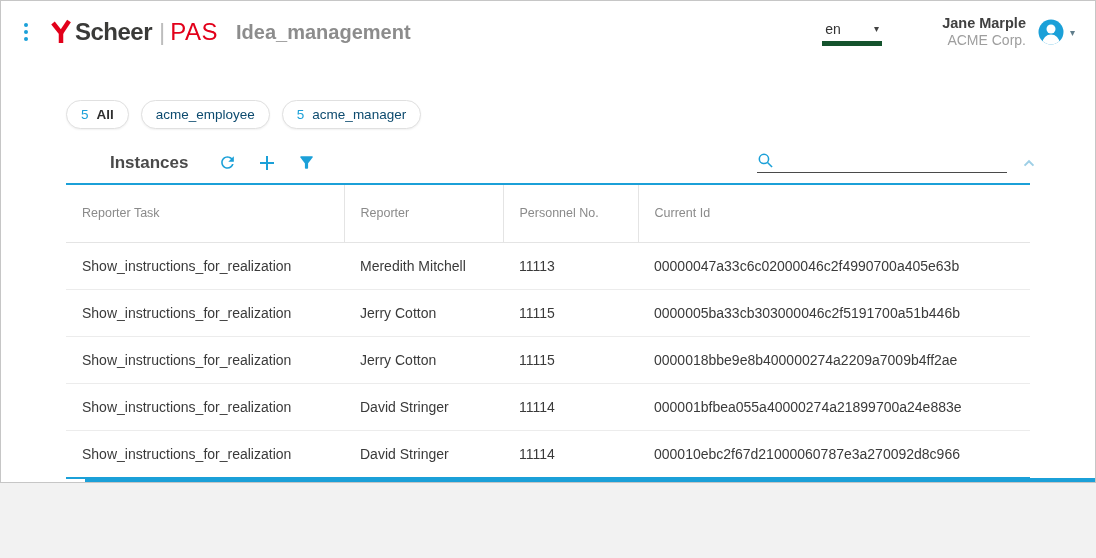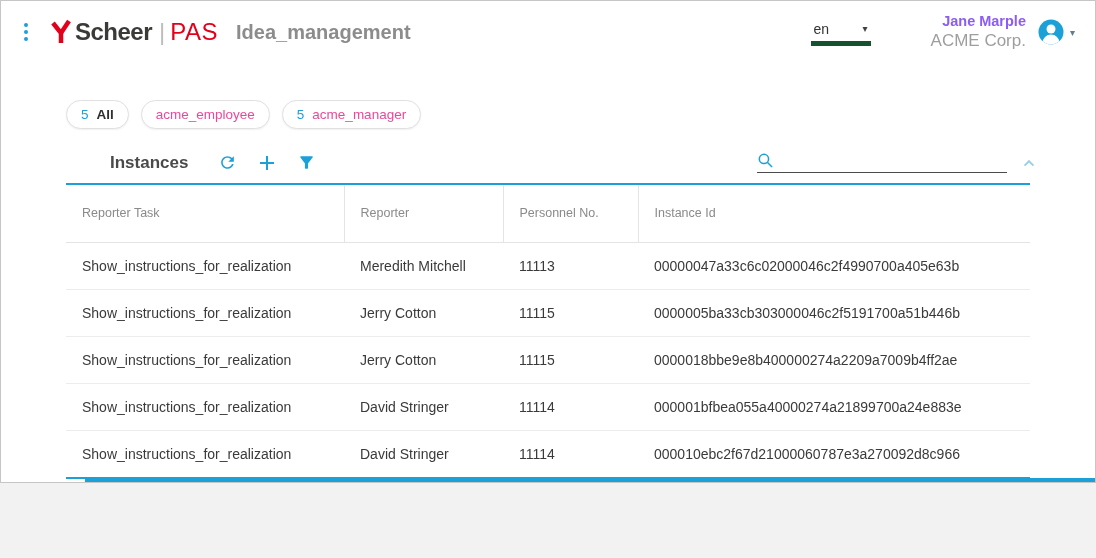--- a/index.html
+++ b/index.html
@@ -22,33 +22,33 @@
   .brand-name { font-size:24px; font-weight:bold; color:#3a3a38; letter-spacing:-0.5px; }
   .brand-sep { color:#bdbdbd; font-size:24px; font-weight:300; margin:0 5px 0 7px; }
   .brand-product { font-size:24px; color:#e2001a; letter-spacing:0.5px; }
   .app-title { font-size:20px; color:#8c8c8c; margin-left:18px;font-weight:bold; }
   .spacer { flex:1; }
   .lang { width:60px; border-bottom:5px solid #14532d; display:flex; justify-content:space-between;
           align-items:center; padding:2px 3px 4px 3px; font-size:14px; color:#333;
           margin-right:60px; cursor:pointer; }
   .lang .caret { font-size:10px; color:#424242; }
   .user-block { text-align:right; margin-right:10px; line-height:1.25; }
-  .user-name { font-size:14.5px; font-weight:bold; color:#8b5cf6; }
-  .user-org { font-size:17px; color:#9e9e9e; }
+  .user-name { font-size:14.5px; font-weight:bold; color:#404040; }
+  .user-org { font-size:14px; color:#9e9e9e; }
   .avatar { cursor:pointer; display:block; }
   .user-caret { font-size:10px; color:#607d8b; margin-left:4px; cursor:pointer; }
 
   
   .chips { display:flex; gap:12px; padding:37px 0 0 65px; }
   .chip { display:inline-flex; align-items:center; gap:8px; height:29px; padding:0 14px;
           border:1px solid #e0e0e0; border-radius:15px; background:#fff; font-size:13.5px;
           cursor:pointer; box-shadow:0 1px 2px rgba(0,0,0,0.06); }
   .chip-count { color:#1ba0d8; }
   .chip-count:empty { display:none; }
-  .chip-label { color:#ec4899; }
+  .chip-label { color:#0c4a6e; }
   .chip-label.bold { font-weight:bold; color:#2e2e2e; }
 
   
   .instances-bar { display:flex; align-items:center; justify-content:space-between; padding:23px 58px 0 65px; }
   .ib-left { display:flex; align-items:center; }
   .section-title { font-size:17px; font-weight:bold; color:#4a4a4a; margin-right:30px;margin-left:44px; }
   .tool-icon { cursor:pointer; display:inline-flex; align-items:center; margin-right:20px; }
   .ib-right { display:flex; align-items:center; }
   .search-box { display:flex; align-items:center; border-bottom:1px solid #4a4a4a; width:250px; padding-bottom:3px; }
   .search-box svg { flex:0 0 auto; margin-right:6px; }
@@ -173,21 +173,21 @@
           <col class="c1">
           <col class="c2">
           <col class="c3">
           <col>
         </colgroup>
       <thead>
         <tr>
           <th>Reporter Task</th>
           <th>Reporter</th>
           <th>Personnel No.</th>
-          <th>Instance Id</th>
+          <th>Current Id</th>
         </tr>
       </thead>
       <tbody>
         <tr>
           <td>Show_instructions_for_realization</td>
           <td>Meredith Mitchell</td>
           <td>11113</td>
           <td>00000047a33c6c02000046c2f4990700a405e63b</td>
         </tr>
         <tr>

